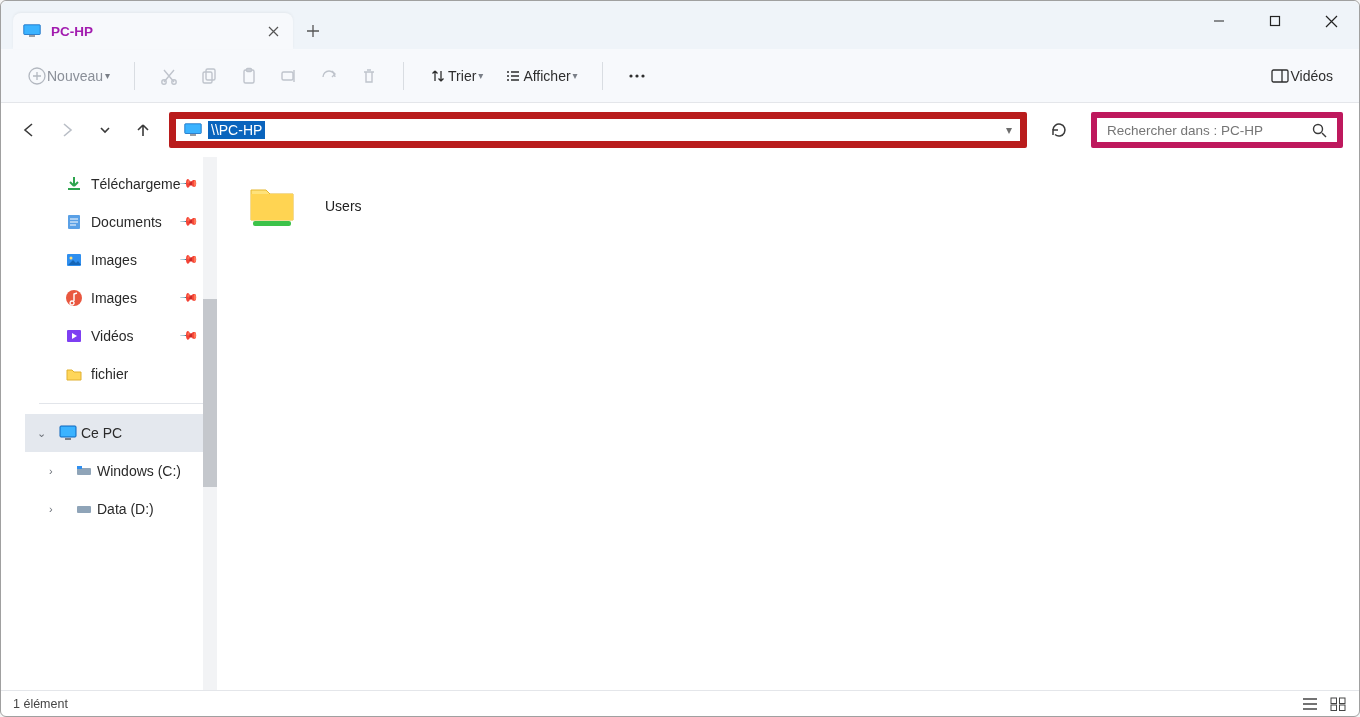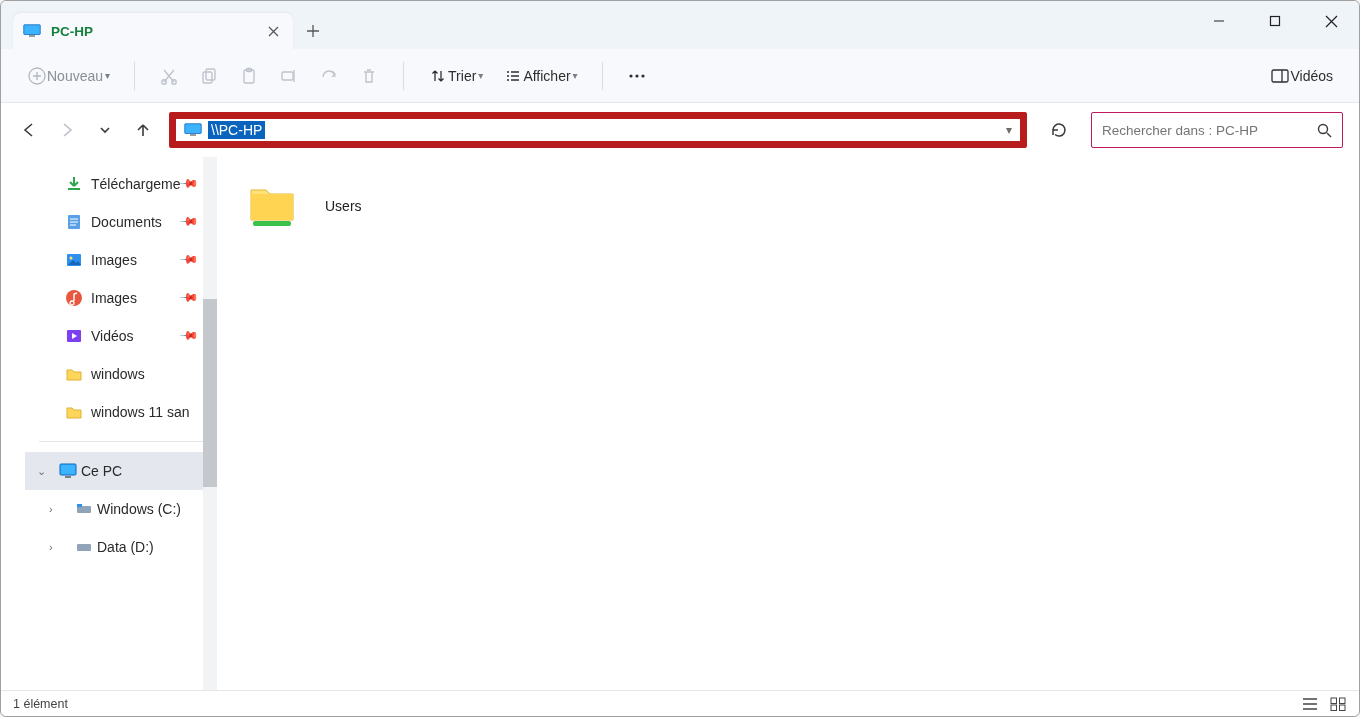--- a/index.html
+++ b/index.html
@@ -13,21 +13,21 @@
   
   .tabbar {
     height: 48px; background: #eff4f9; display: flex; align-items: flex-end;
     border-top-left-radius: 6px; border-top-right-radius: 6px;
     position: relative;
   }
   .tab {
     height: 36px; width: 280px; background: #f7f9fc;
     margin-left: 12px; border-top-left-radius: 8px; border-top-right-radius: 8px;
     display: flex; align-items: center; padding: 0 10px; gap: 10px;
-    font-size: 13.5px; color: #15803d;
+    font-size: 13.5px; color: #a21caf;
     box-shadow: 0 -1px 3px rgba(0,0,0,.05);
   }
   .tab .ticon { width: 18px; height: 14px; }
   .tab .tlabel { flex: 1; font-weight: 600; }
   .tab .tclose { width: 20px; height: 20px; display: flex; align-items: center; justify-content: center;
     color: #555; cursor: pointer; border-radius: 3px; }
   .newtab {
     width: 40px; height: 36px; display: flex; align-items: center; justify-content: center;
     color: #555; font-size: 18px; cursor: pointer;
   }
@@ -75,21 +75,21 @@
   }
   .addr .drop {
     position: absolute; right: 8px; top: 50%; transform: translateY(-50%);
     color: #6d6d6d; font-size: 12px;
   }
   .refresh {
     width: 36px; height: 36px; display: flex; align-items: center; justify-content: center;
     color: #3a3a3a; cursor: pointer;
   }
   .search {
-    width: 252px; height: 36px; border: 1px solid #be185d; border-radius: 2px;
+    width: 252px; height: 36px; border: 6px solid #be185d; border-radius: 2px;
     display: flex; align-items: center; padding: 0 10px; gap: 8px;
   }
   .search input {
     flex: 1; border: none; outline: none; font-size: 13.5px; color: #6e747d;
     background: transparent;
   }
   .search .sicon { color: #3a3a3a; }
 
   
   .main { flex: 1; display: flex; overflow: hidden; }
@@ -388,29 +388,21 @@
           </span>
         <span class="nlabel">Vidéos</span>
         <span class="pin">📌</span>
       </div>
       <div class="navitem">
         <span class="nicon">
             <svg viewBox="0 0 18 18">
               <path d="M2 5 h5 l2 2 h7 v8 h-14 z" fill="#ffd65a" stroke="#e0b030"></path>
             </svg>
           </span>
-        <span class="nlabel">windows</span>
-      </div>
-      <div class="navitem">
-        <span class="nicon">
-            <svg viewBox="0 0 18 18">
-              <path d="M2 5 h5 l2 2 h7 v8 h-14 z" fill="#ffd65a" stroke="#e0b030"></path>
-            </svg>
-          </span>
-        <span class="nlabel">windows 11 san</span>
+        <span class="nlabel">fichier</span>
       </div>
 
       <div class="navsep"></div>
 
       <div class="navitem sel" style="padding-left:34px;">
         <span class="exp">⌄</span>
         <span class="nicon" style="left:34px;">
             <svg viewBox="0 0 18 18">
               <rect x="1" y="2" width="16" height="11" rx="1" fill="#3bb3ff" stroke="#0a64bd"></rect>
               <rect x="6" y="14" width="6" height="2" fill="#7a7f87"></rect>

